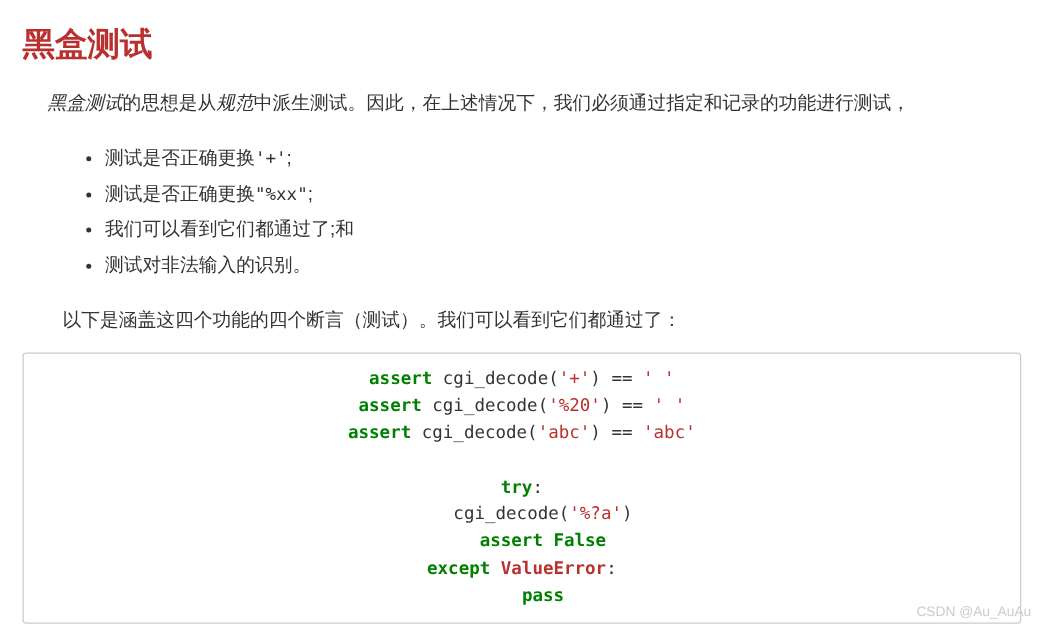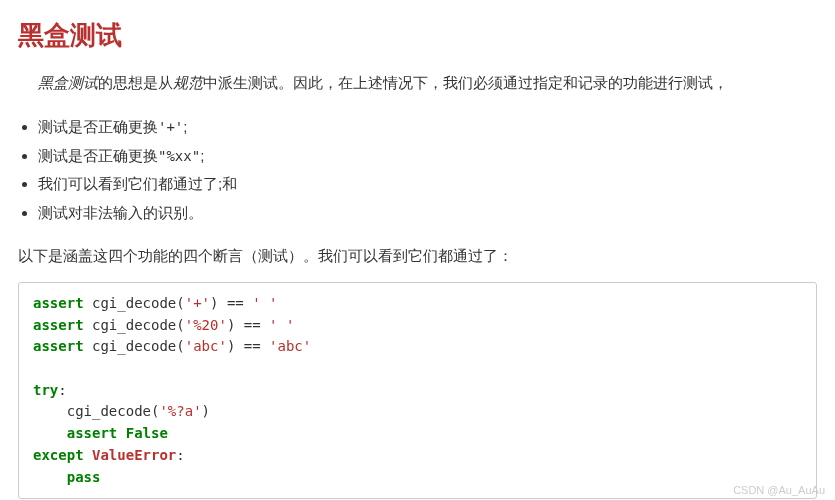--- a/index.html
+++ b/index.html
@@ -26,44 +26,46 @@
     .intro {
       margin-bottom: 18px;
       line-height: 1.6;
       margin-left: 20px;
     }
     .intro em {
       font-style: italic;
     }
     ul {
       list-style: disc;
-      margin-left: 20px;
+      margin-left: 66px;
       margin-bottom: 20px;
     }
     ul li {
       line-height: 1.9;
     }
     code.inline {
       font-family: "Consolas", "Monaco", monospace;
       font-size: 14px;
     }
     .followup {
       margin-bottom: 16px;
+      margin-left: 32px;
     }
     .code-block {
       border: 1px solid #ccc;
       border-radius: 3px;
       padding: 10px 14px;
       font-family: "Consolas", "Monaco", monospace;
       font-size: 14px;
       line-height: 1.55;
       white-space: pre;
       background: #fff;
       color: #333;
       overflow: hidden;
+      text-align: center;
     }
     .kw { color: #008000; font-weight: bold; }
     .str { color: #b8312f; }
     .val { color: #008000; font-weight: bold; }
     .exc { color: #b8312f; font-weight: bold; }
     .watermark {
       position: absolute;
       bottom: 4px;
       right: 10px;
       font-size: 11px;

